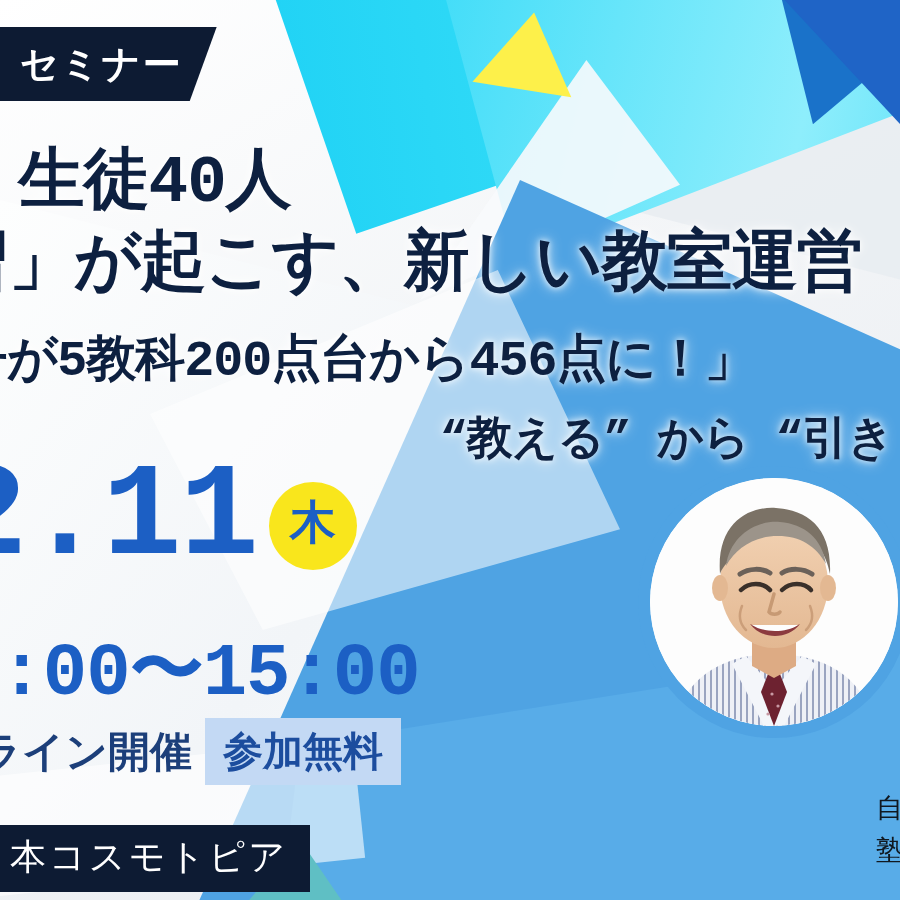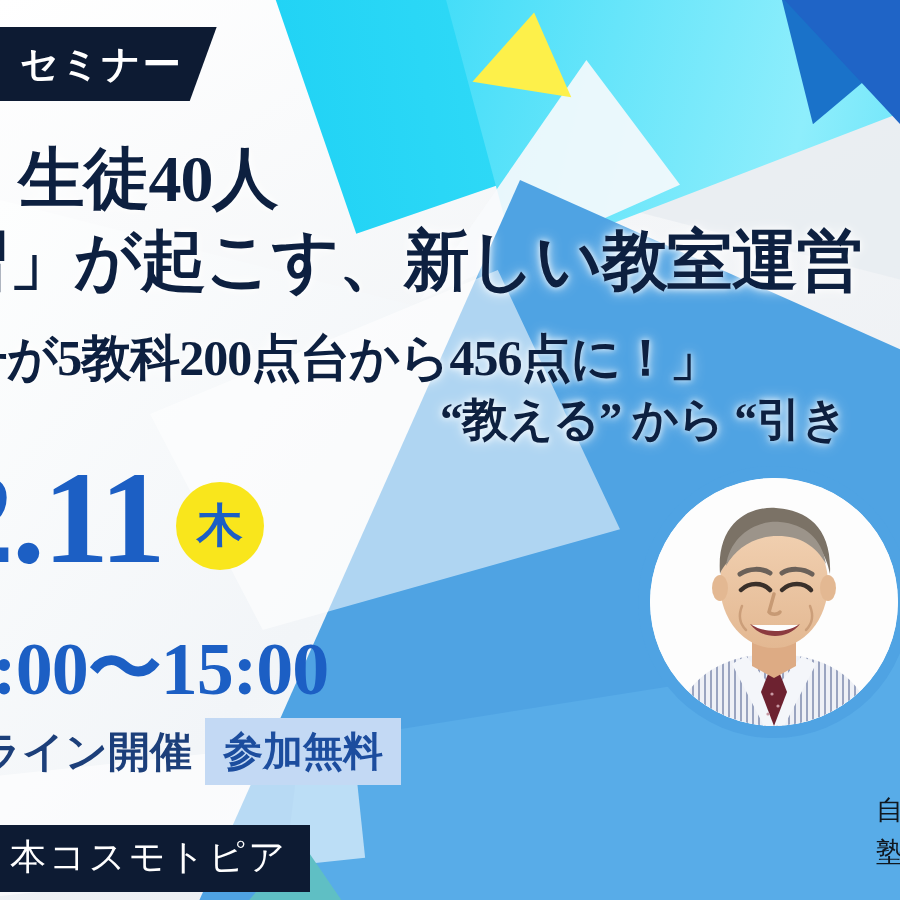--- a/index.html
+++ b/index.html
@@ -5,21 +5,21 @@
   html, body {
     margin: 0;
     padding: 0;
     background: #ffffff;
   }
   #poster {
     position: relative;
     width: 900px;
     height: 900px;
     overflow: hidden;
-    font-family: Liberation Serif, serif;
+    font-family: Liberation Mono, monospace;
     background: linear-gradient(150deg, #ffffff 0%, #f4f6f8 40%, #eceff3 75%, #f7f9fb 100%);
   }
 
   
   .facet {
     position: absolute;
     pointer-events: none;
   }
   .cyan-band {
     left: 200px;
@@ -174,21 +174,21 @@
     letter-spacing: -1px;
   }
   .headline-3 {
     left: -42px;
     top: 325px;
     font-size: 50px;
     letter-spacing: -1px;
   }
   .headline-4 {
     left: 440px;
-    top: 389px;
+    top: 407px;
     font-size: 46px;
     letter-spacing: -1px;
   }
 
   
   .date-row {
     position: absolute;
     left: -52px;
     top: 452px;
     display: flex;

